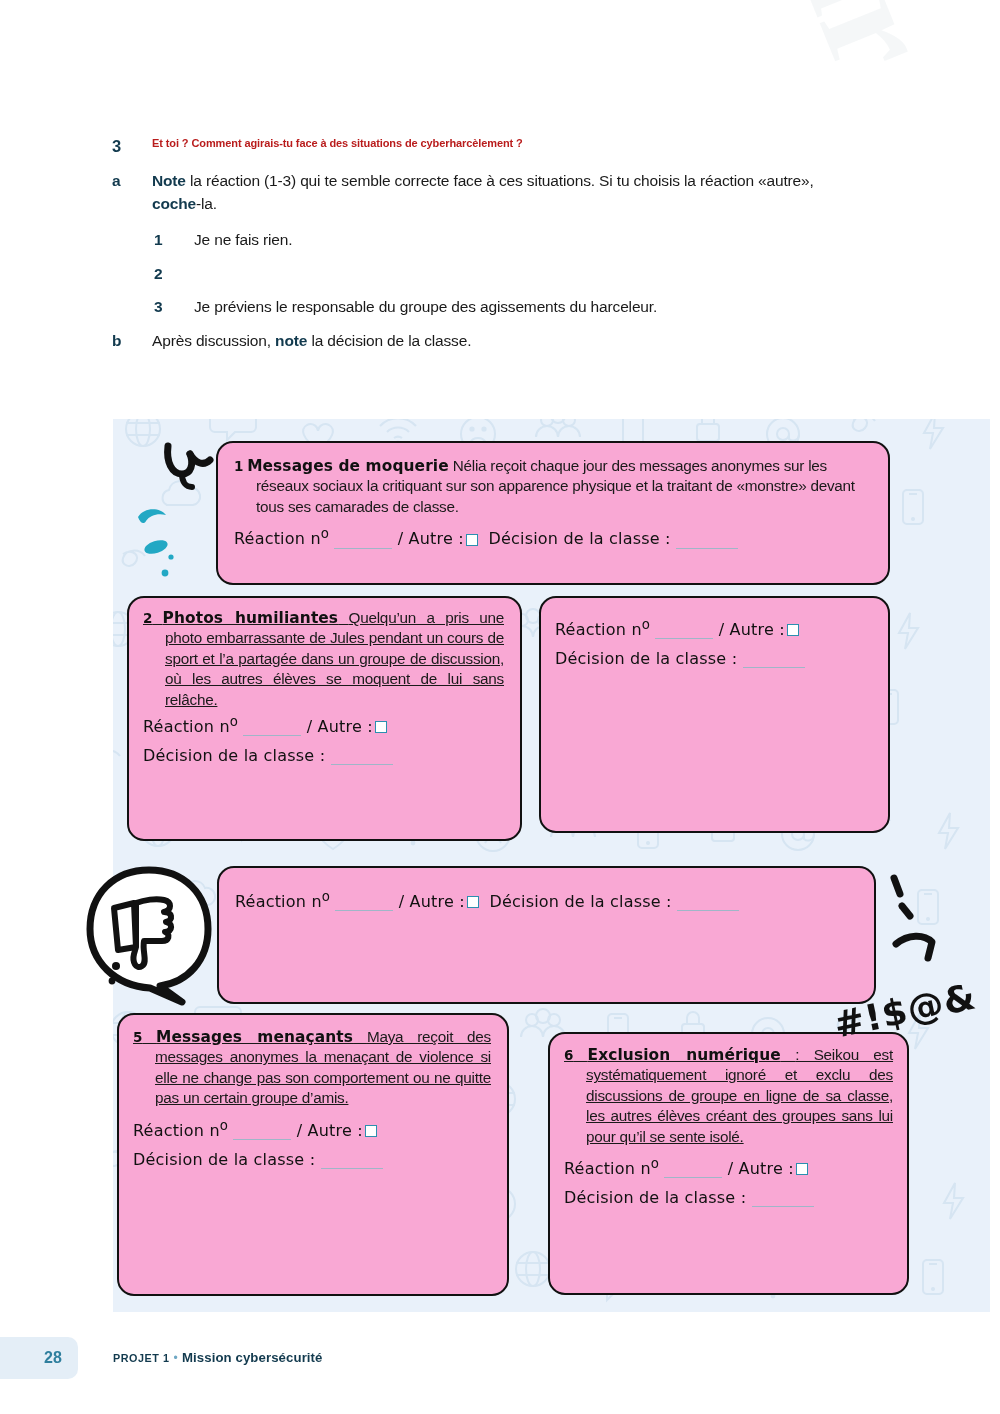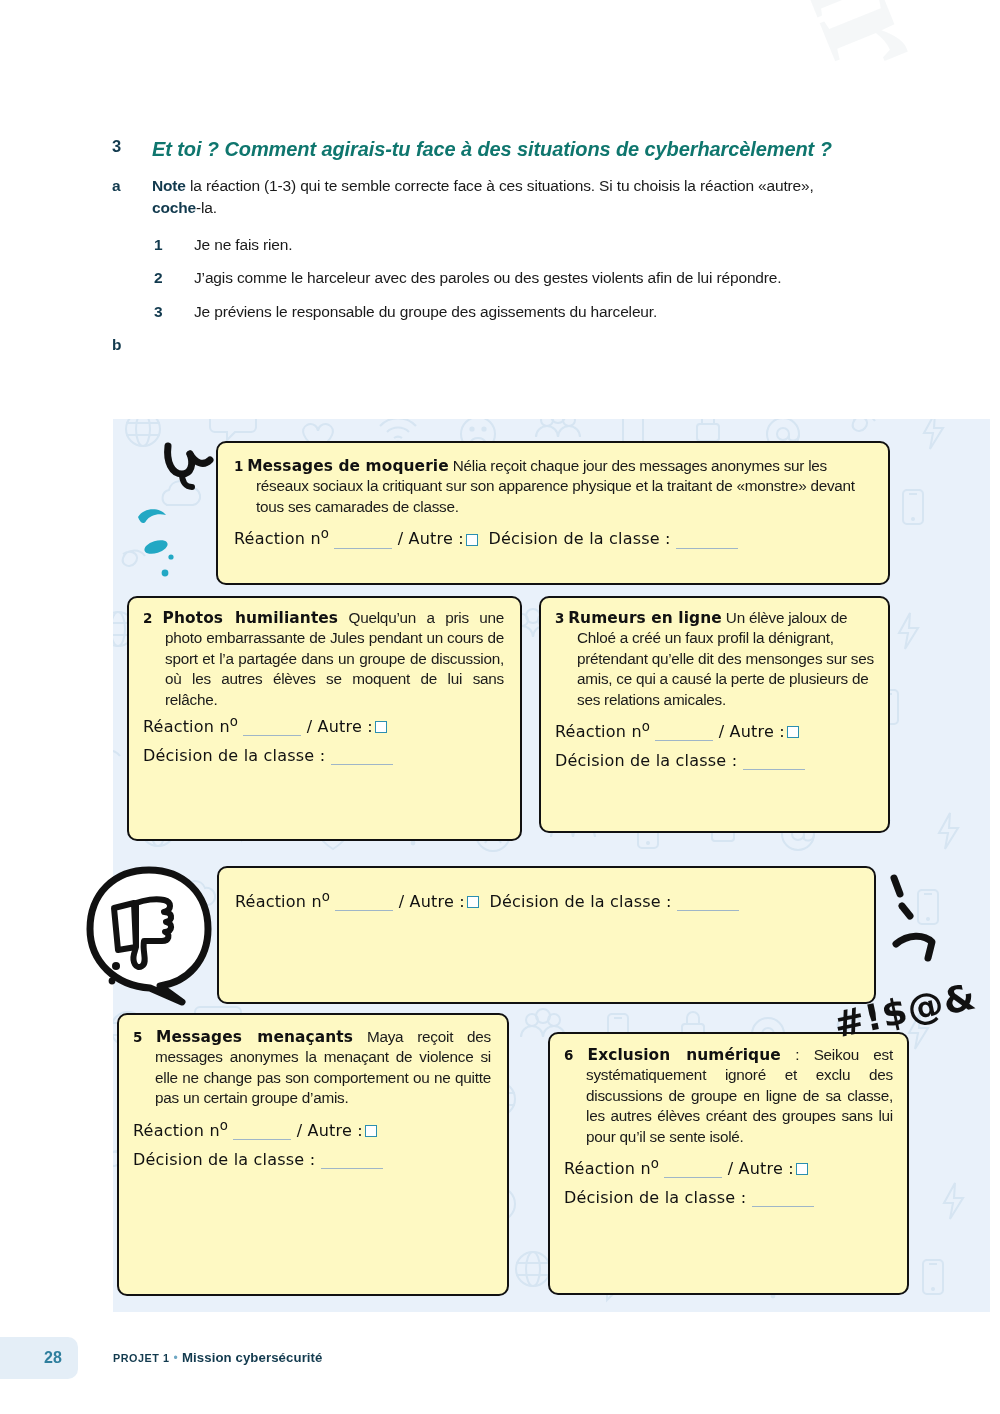--- a/index.html
+++ b/index.html
@@ -46,25 +46,24 @@
   .ex-num {
     width: 40px;
     flex: 0 0 40px;
     font-weight: bold;
     font-size: 16.5px;
     color: #123a4e;
     line-height: 1.3;
   }
   .ex-title {
     font-weight: bold;
-    font-size: 20px;
-    color: #0f766e;
+    font-size: 11px;
+    color: #b91c1c;
     line-height: 1.3;
     letter-spacing: -0.1px;
-    font-style: italic;
   }
   .ex-sub-row {
     display: flex;
     align-items: flex-start;
     margin-bottom: 10px;
   }
   .ex-letter {
     width: 40px;
     flex: 0 0 40px;
     font-weight: bold;
@@ -117,36 +116,36 @@
   }
   .panel-doodles {
     position: absolute;
     inset: 0;
     opacity: 0.55;
   }
 
   
   .card {
     position: absolute;
-    background: #fef9c3;
+    background: #f9a8d4;
     border: 2.6px solid #111111;
-    border-radius: 10px;
+    border-radius: 17px;
     box-sizing: border-box;
     z-index: 6;
   }
   .card-inner { padding: 13px 18px 12px 16px; }
 
   .card-body {
     font-size: 15.3px;
     line-height: 1.33;
     color: #1a1a1a;
     letter-spacing: -0.25px;
     margin: 0;
   }
-  .card-body.justified { text-align: justify; }
+  .card-body.justified { text-align: justify; text-decoration: underline; }
   .card-num {
     font-weight: bold;
     font-size: 13.5px;
     color: #111;
     font-family: "DejaVu Sans", sans-serif;
   }
   .card-title {
     font-family: "DejaVu Sans", sans-serif;
     font-weight: bold;
     font-size: 15.4px;
@@ -234,30 +233,30 @@
     <div class="ex-sub-text"><b>Note</b><span> la réaction (1-3) qui te semble correcte face à ces situations. Si tu choisis la réaction «autre», </span><b>coche</b><span>-la.</span></div>
   </div>
 
   <div class="ex-list">
     <div class="ex-item-row">
       <div class="ex-item-num">1</div>
       <div class="ex-item-text">Je ne fais rien.</div>
     </div>
     <div class="ex-item-row">
       <div class="ex-item-num">2</div>
-      <div class="ex-item-text">J’agis comme le harceleur avec des paroles ou des gestes violents afin de lui répondre.</div>
     </div>
     <div class="ex-item-row">
       <div class="ex-item-num">3</div>
       <div class="ex-item-text">Je préviens le responsable du groupe des agissements du harceleur.</div>
     </div>
   </div>
 
   <div class="ex-sub-row">
     <div class="ex-letter">b</div>
+    <div class="ex-sub-text"><span>Après discussion, </span><b>note</b><span> la décision de la classe.</span></div>
   </div>
 
 </div>
 
 <div class="panel">
   <svg class="panel-doodles" viewBox="0 0 877 893" preserveAspectRatio="none" xmlns="http://www.w3.org/2000/svg">
     <defs>
       <g id="d-globe">
         <circle cx="0" cy="0" r="17" fill="none" stroke="#c3d8ea" stroke-width="2"></circle>
         <ellipse cx="0" cy="0" rx="7" ry="17" fill="none" stroke="#c3d8ea" stroke-width="2"></ellipse>
@@ -405,25 +404,20 @@
     </div>
     <div class="answers row2">
       <span>Décision de la classe :</span>
       <span class="blank blank-md"></span>
     </div>
   </div>
 </div>
 
 <div class="card" style="left:539px; top:596px; width:351px; height:237px;">
   <div class="card-inner" style="padding:10px 14px 10px 14px;">
-    <p class="card-body card-hang">
-      <span class="card-num">3</span>
-      <span class="card-title">Rumeurs en ligne</span>
-      <span>Un élève jaloux de Chloé a créé un faux profil la dénigrant, prétendant qu’elle dit des mensonges sur ses amis, ce qui a causé la perte de plusieurs de ses relations amicales.</span>
-    </p>
     <div class="answers">
       <span>Réaction n</span><sup>o</sup>
       <span class="blank blank-sm"></span>
       <span>/ Autre :</span><span class="chk"></span>
     </div>
     <div class="answers row2">
       <span>Décision de la classe :</span>
       <span class="blank blank-md"></span>
     </div>
   </div>

